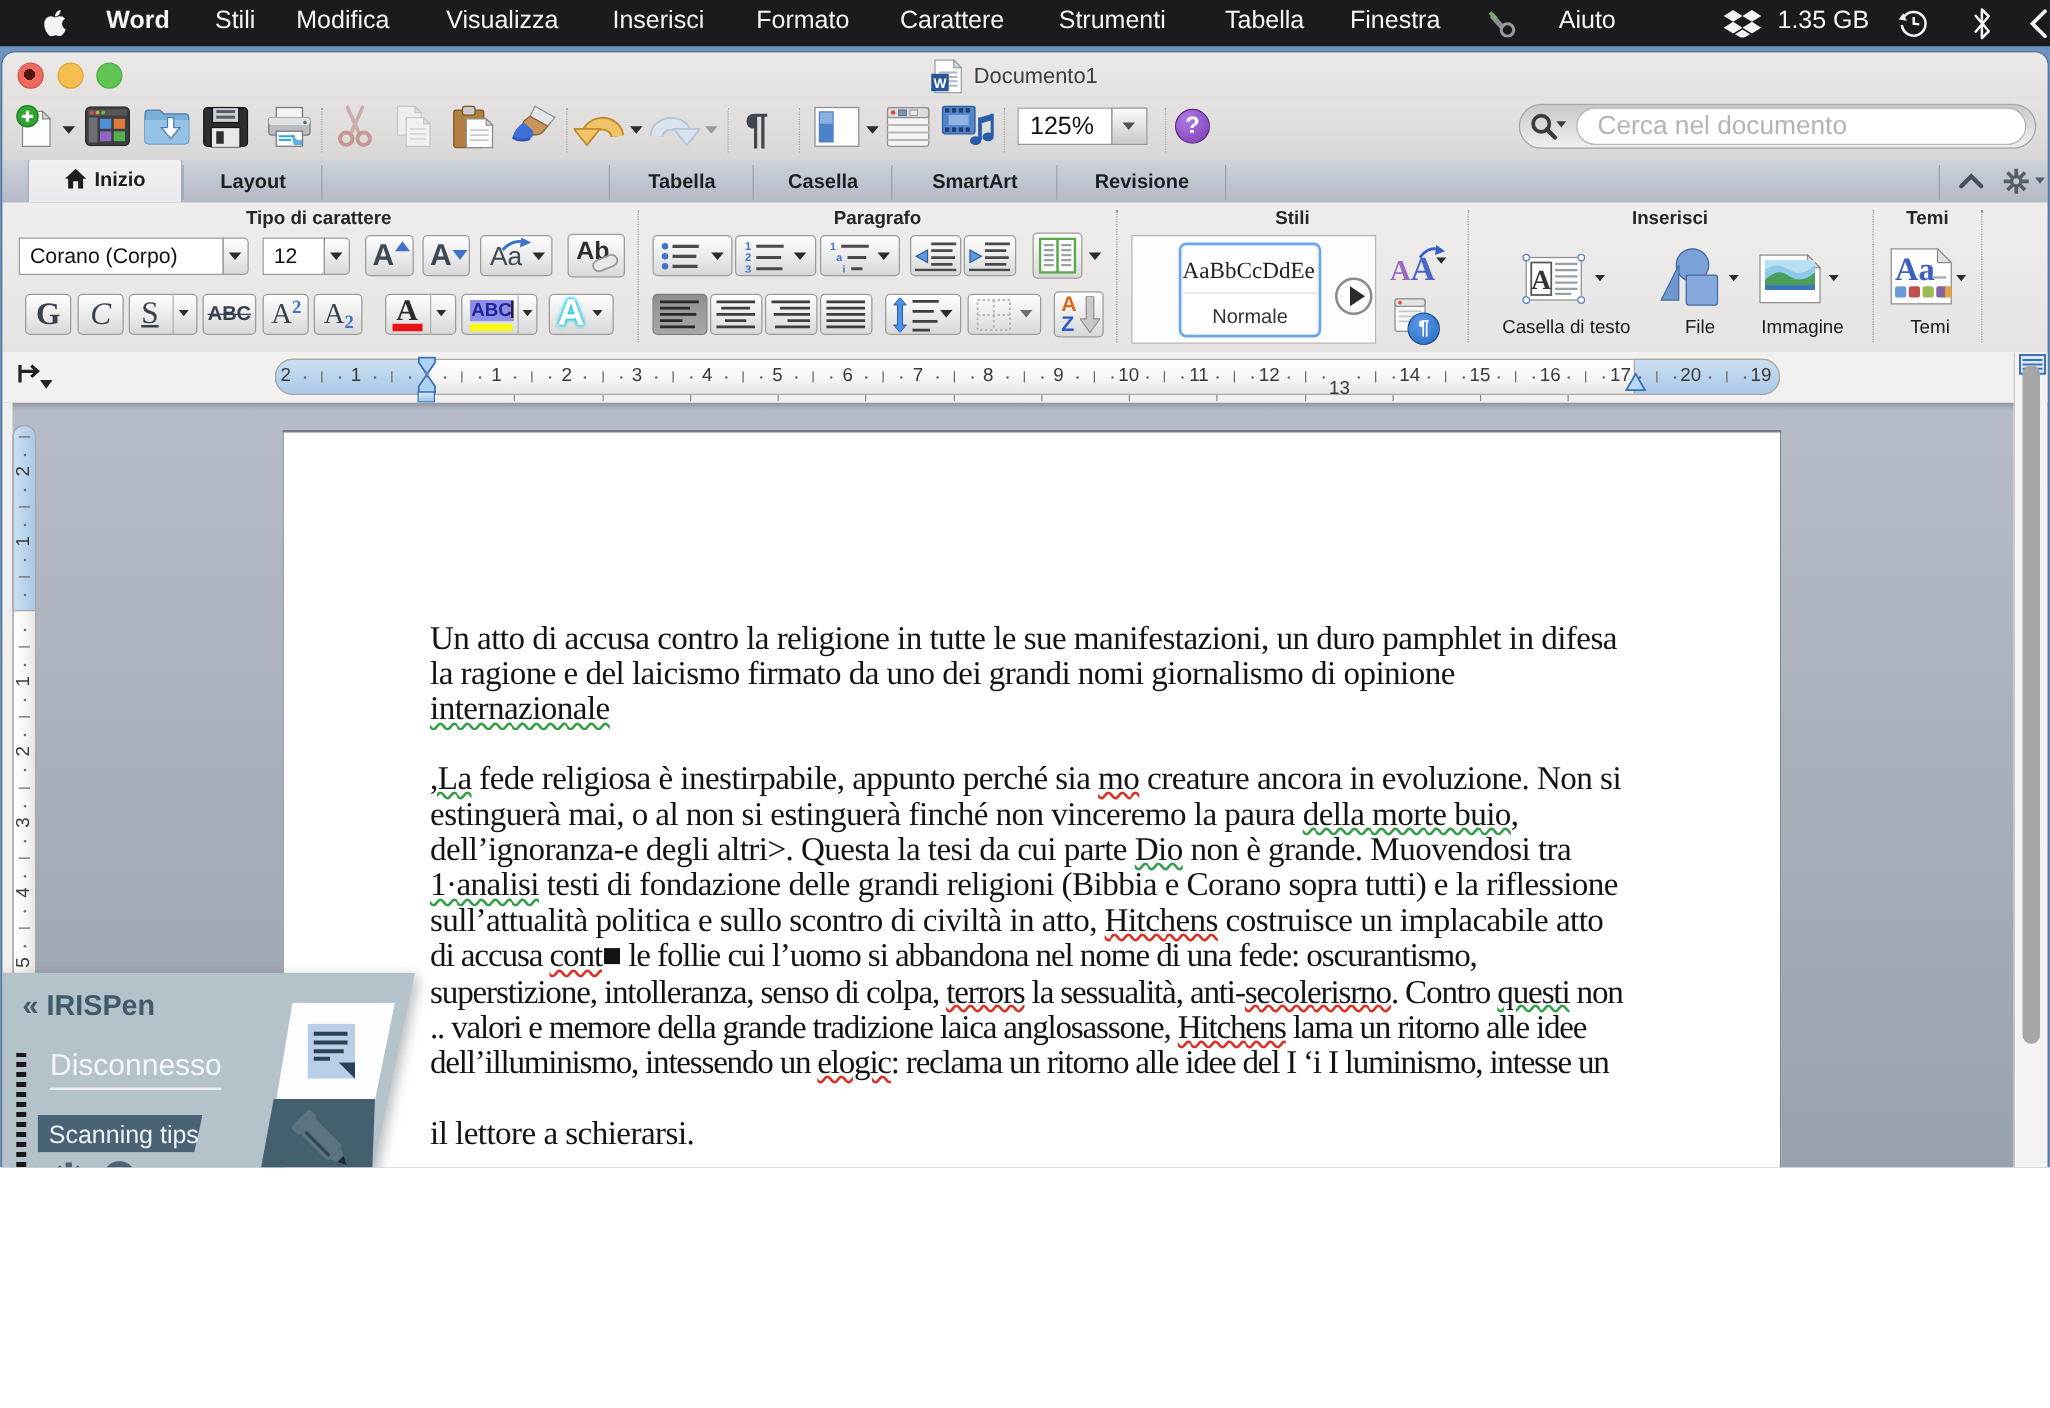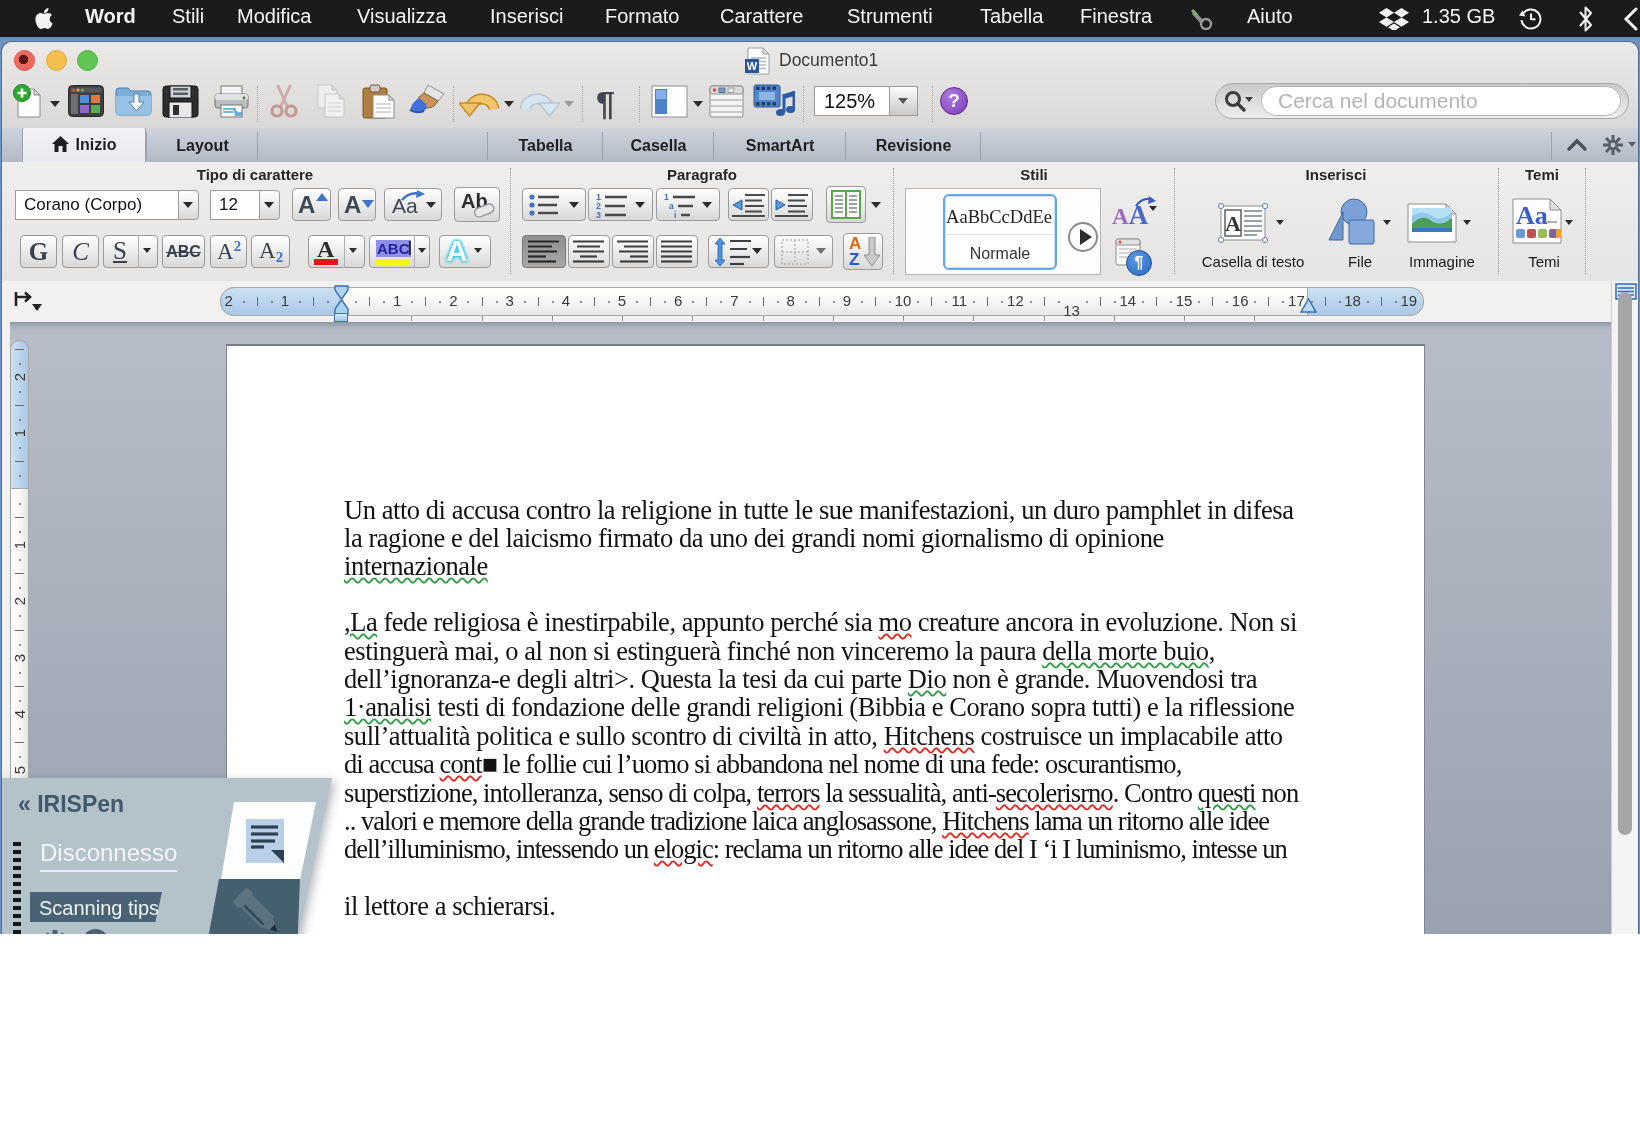--- a/index.html
+++ b/index.html
@@ -648,21 +648,21 @@
       <div class="abs" style="left:788.6px;top:11px;transform:translateX(-50%);font-size:15px;color:#3a3a3a;">8</div>
       <div class="abs" style="left:844.8px;top:11px;transform:translateX(-50%);font-size:15px;color:#3a3a3a;">9</div>
       <div class="abs" style="left:901.0px;top:11px;transform:translateX(-50%);font-size:15px;color:#3a3a3a;">10</div>
       <div class="abs" style="left:957.2px;top:11px;transform:translateX(-50%);font-size:15px;color:#3a3a3a;">11</div>
       <div class="abs" style="left:1013.4px;top:11px;transform:translateX(-50%);font-size:15px;color:#3a3a3a;">12</div>
       <div class="abs" style="left:1069.6px;top:11px;transform:translateX(-50%);font-size:15px;color:#3a3a3a;margin-top:10px;">13</div>
       <div class="abs" style="left:1125.8px;top:11px;transform:translateX(-50%);font-size:15px;color:#3a3a3a;">14</div>
       <div class="abs" style="left:1182.0px;top:11px;transform:translateX(-50%);font-size:15px;color:#3a3a3a;">15</div>
       <div class="abs" style="left:1238.2px;top:11px;transform:translateX(-50%);font-size:15px;color:#3a3a3a;">16</div>
       <div class="abs" style="left:1294.4px;top:11px;transform:translateX(-50%);font-size:15px;color:#3a3a3a;">17</div>
-      <div class="abs" style="left:1350.6px;top:11px;transform:translateX(-50%);font-size:15px;color:#3a3a3a;">18</div>
+      <div class="abs" style="left:1350.6px;top:11px;transform:translateX(-50%);font-size:15px;color:#3a3a3a;">20</div>
       <div class="abs" style="left:1406.8px;top:11px;transform:translateX(-50%);font-size:15px;color:#3a3a3a;">19</div>
       <div class="abs" style="left:282.8px;top:11px;transform:translateX(-50%);font-size:15px;color:#3a3a3a;">1</div>
       <div class="abs" style="left:226.6px;top:11px;transform:translateX(-50%);font-size:15px;color:#3a3a3a;">2</div>
       <div class="abs" style="left:240.6px;top:19.5px;width:2px;height:2px;background:#6a6a6a;border-radius:50%;"></div>
       <div class="abs" style="left:254.7px;top:16px;width:1px;height:9px;background:#6a6a6a;"></div>
       <div class="abs" style="left:268.8px;top:19.5px;width:2px;height:2px;background:#6a6a6a;border-radius:50%;"></div>
       <div class="abs" style="left:296.9px;top:19.5px;width:2px;height:2px;background:#6a6a6a;border-radius:50%;"></div>
       <div class="abs" style="left:310.9px;top:16px;width:1px;height:9px;background:#6a6a6a;"></div>
       <div class="abs" style="left:324.9px;top:19.5px;width:2px;height:2px;background:#6a6a6a;border-radius:50%;"></div>
       <div class="abs" style="left:353.1px;top:19.5px;width:2px;height:2px;background:#6a6a6a;border-radius:50%;"></div>

